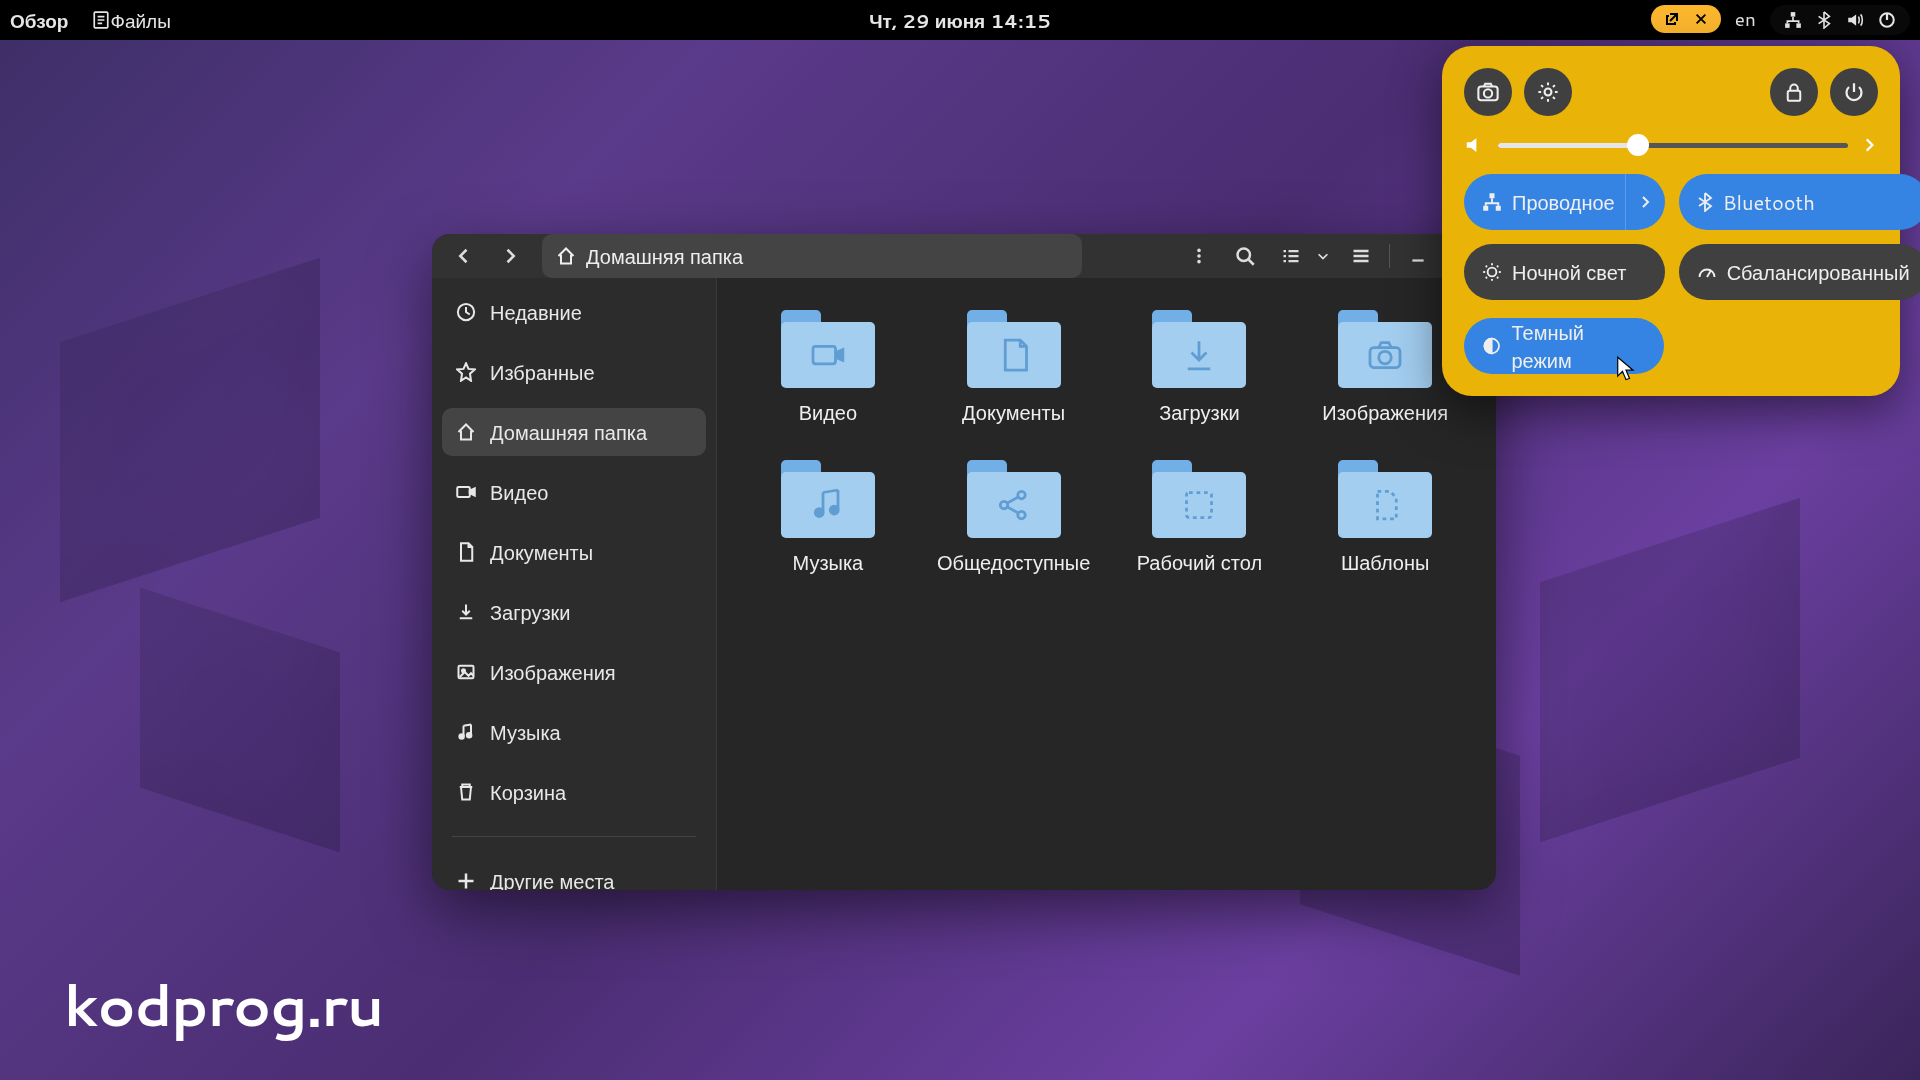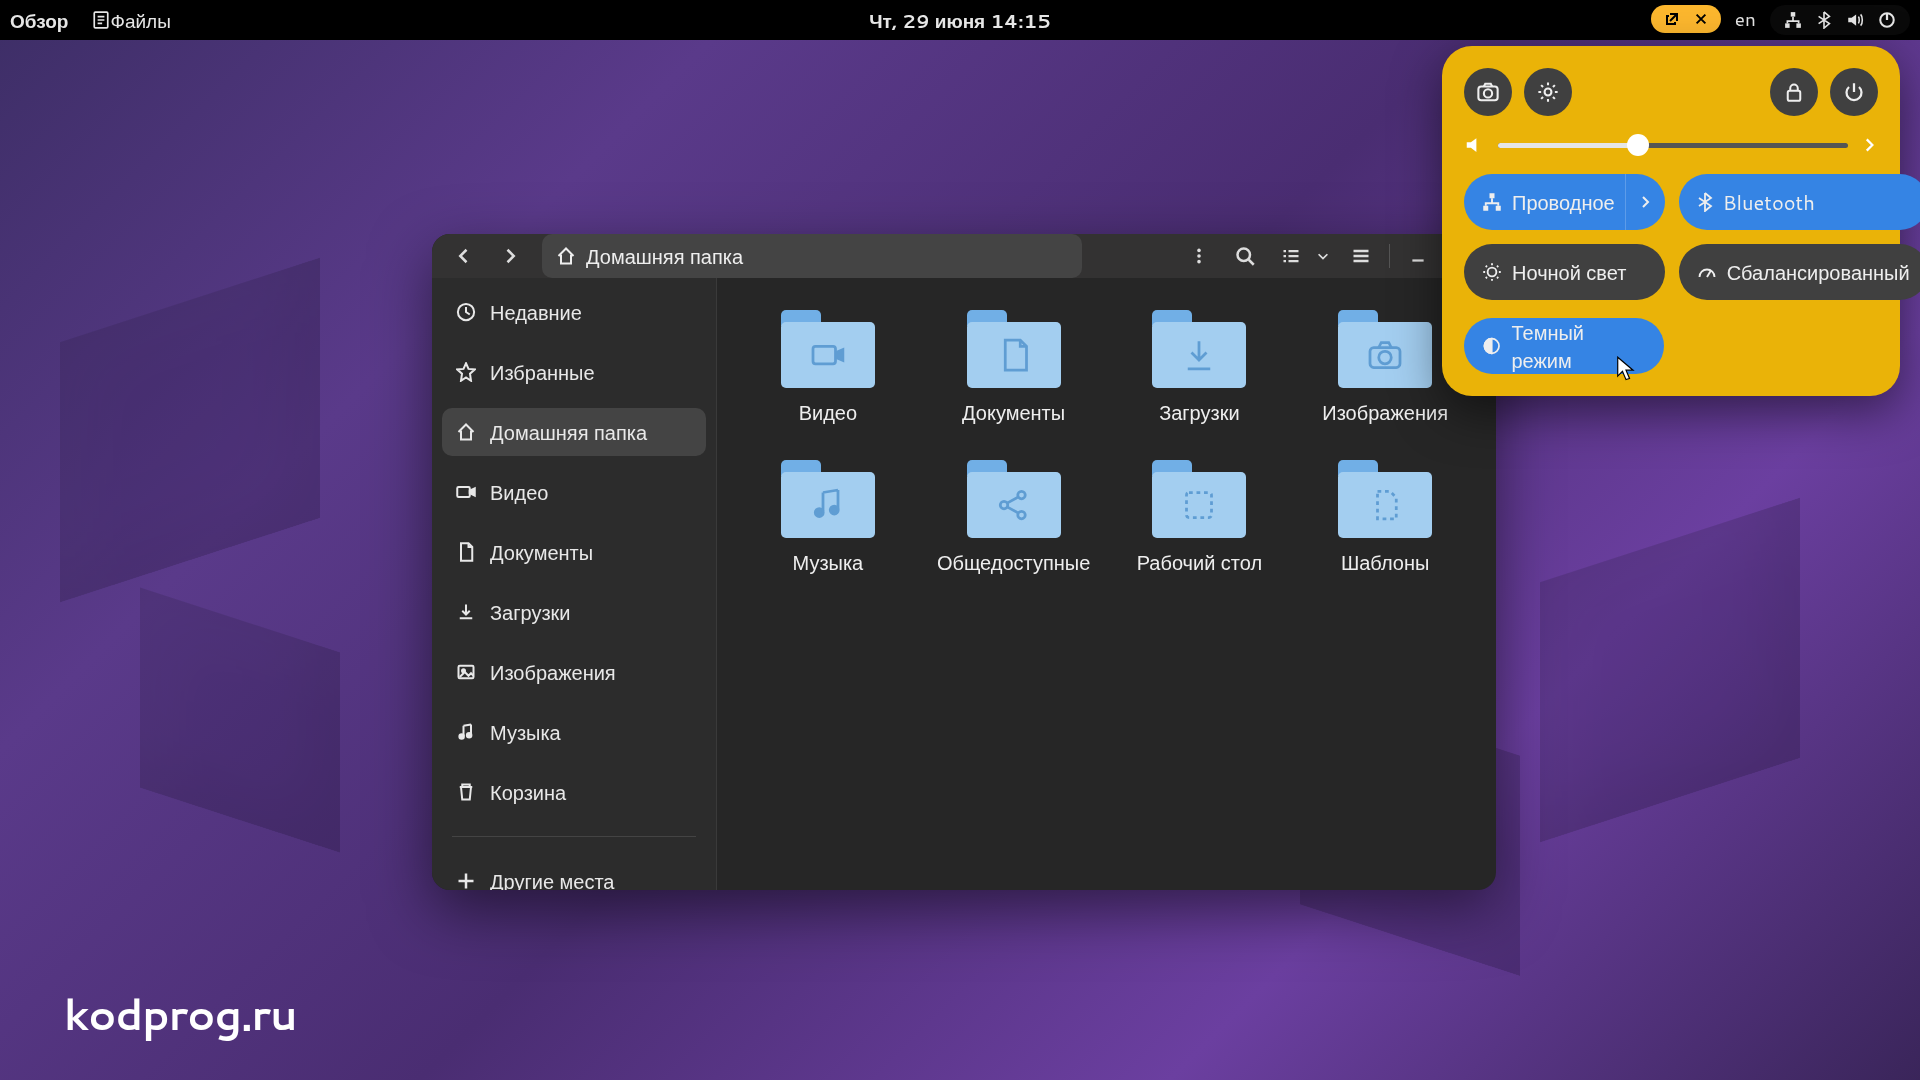--- a/index.html
+++ b/index.html
@@ -58,21 +58,21 @@
   .qs-slider { display:flex; align-items:center; gap:12px; }
   .slider-track { flex:1; height:5px; background:#555; border-radius:3px; position:relative; }
   .slider-fill { position:absolute; left:0; top:0; bottom:0; width:40%; background:#e6e6e6; border-radius:3px; }
   .slider-thumb { position:absolute; left:40%; top:50%; transform:translate(-50%,-50%); width:22px; height:22px; background:#fff; border-radius:50%; }
   .qs-grid { display:grid; grid-template-columns:1fr 1fr; gap:14px; }
   .toggle { height:56px; border-radius:28px; display:flex; align-items:center; gap:10px; padding:0 18px; font-size:20px; font-weight:500; color:#eee; background:#404040; }
   .toggle.on { background:#3584e4; }
   .toggle .chev { margin-left:auto; width:40px; height:56px; display:flex; align-items:center; justify-content:center; border-left:1px solid rgba(255,255,255,.2); height:100%; margin-right:-18px; border-radius:0 28px 28px 0; }
   .qs .half { width:calc(50% - 7px); }
 
-  .watermark { position:absolute; left:64px; bottom:36px; font-size:42px; font-weight:700; color:#fff; letter-spacing:-1px; }
+  .watermark { position:absolute; left:64px; bottom:36px; font-size:57px; font-weight:700; color:#fff; letter-spacing:-1px; }
   .cursor { position:absolute; left:1616px; top:356px; pointer-events:none; }
 
   svg { display:block; }
 </style>
 </head>
 <body>
 
 <div class="wp-cube c1"></div>
 <div class="wp-cube c2"></div>
 <div class="wp-cube c3"></div>

